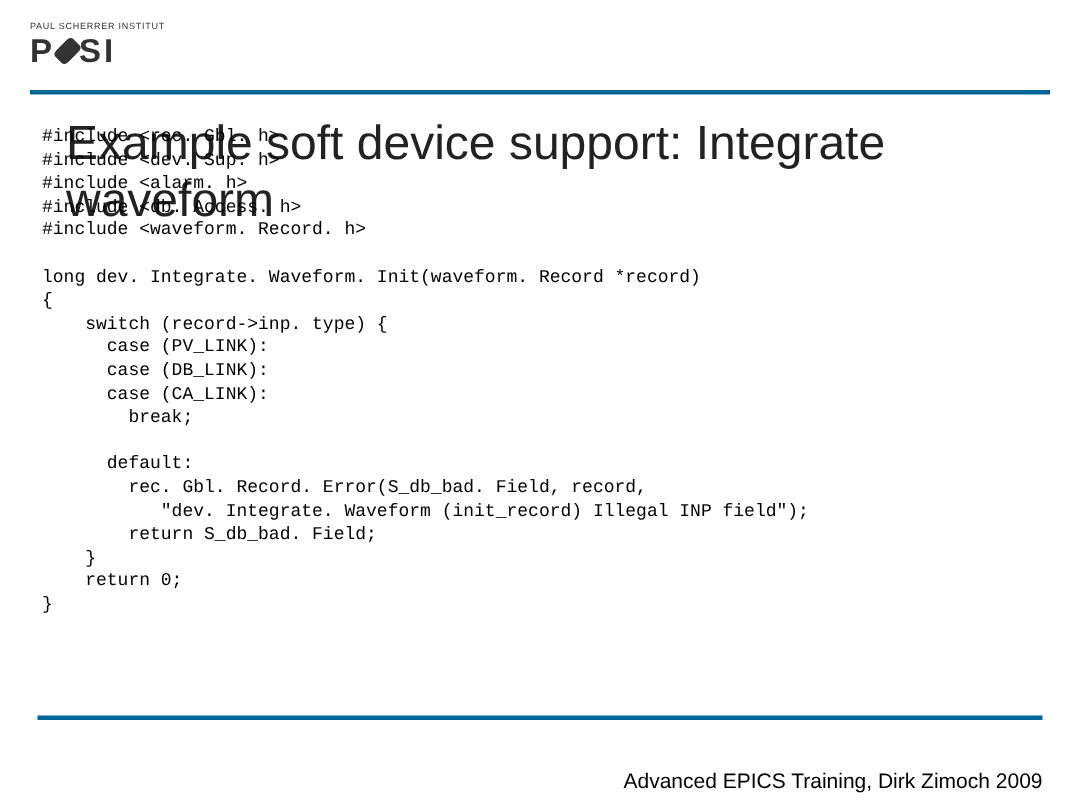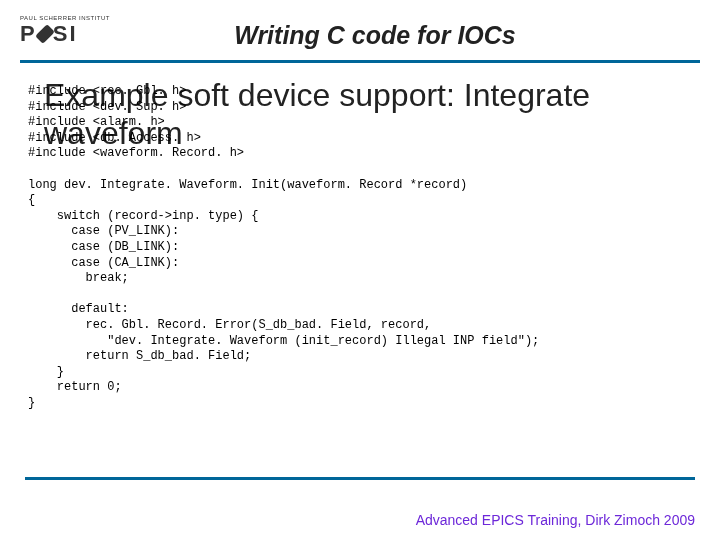--- a/index.html
+++ b/index.html
@@ -88,38 +88,37 @@
       left: 25px;
       text-align: right;
     }
     .footer-line {
       border: none;
       border-top: 3px solid #006699;
       margin-bottom: 4px;
     }
     .footer-text {
       font-size: 14px;
-      color: #6d28d9;
+      color: #000000;
       margin-top: 32px;
     }
   </style>
 </head>
 <body>
 
 <div class="header">
   <div class="logo">
     <div class="logo-text-top">PAUL SCHERRER INSTITUT</div>
     <div class="logo-psi">
       <span>P</span>
         <span class="logo-shape"></span>
         <span>S</span>
         <span>I</span>
     </div>
   </div>
-  <div class="title">Writing C code for IOCs</div>
 </div>
 
 <hr class="divider">
 
 <div class="content">
   <div class="subtitle">
     <span>Example soft device support: Integrate</span><br>
     <span>waveform</span>
   </div>
   <div class="code-block">#include &lt;rec. Gbl. h&gt;

